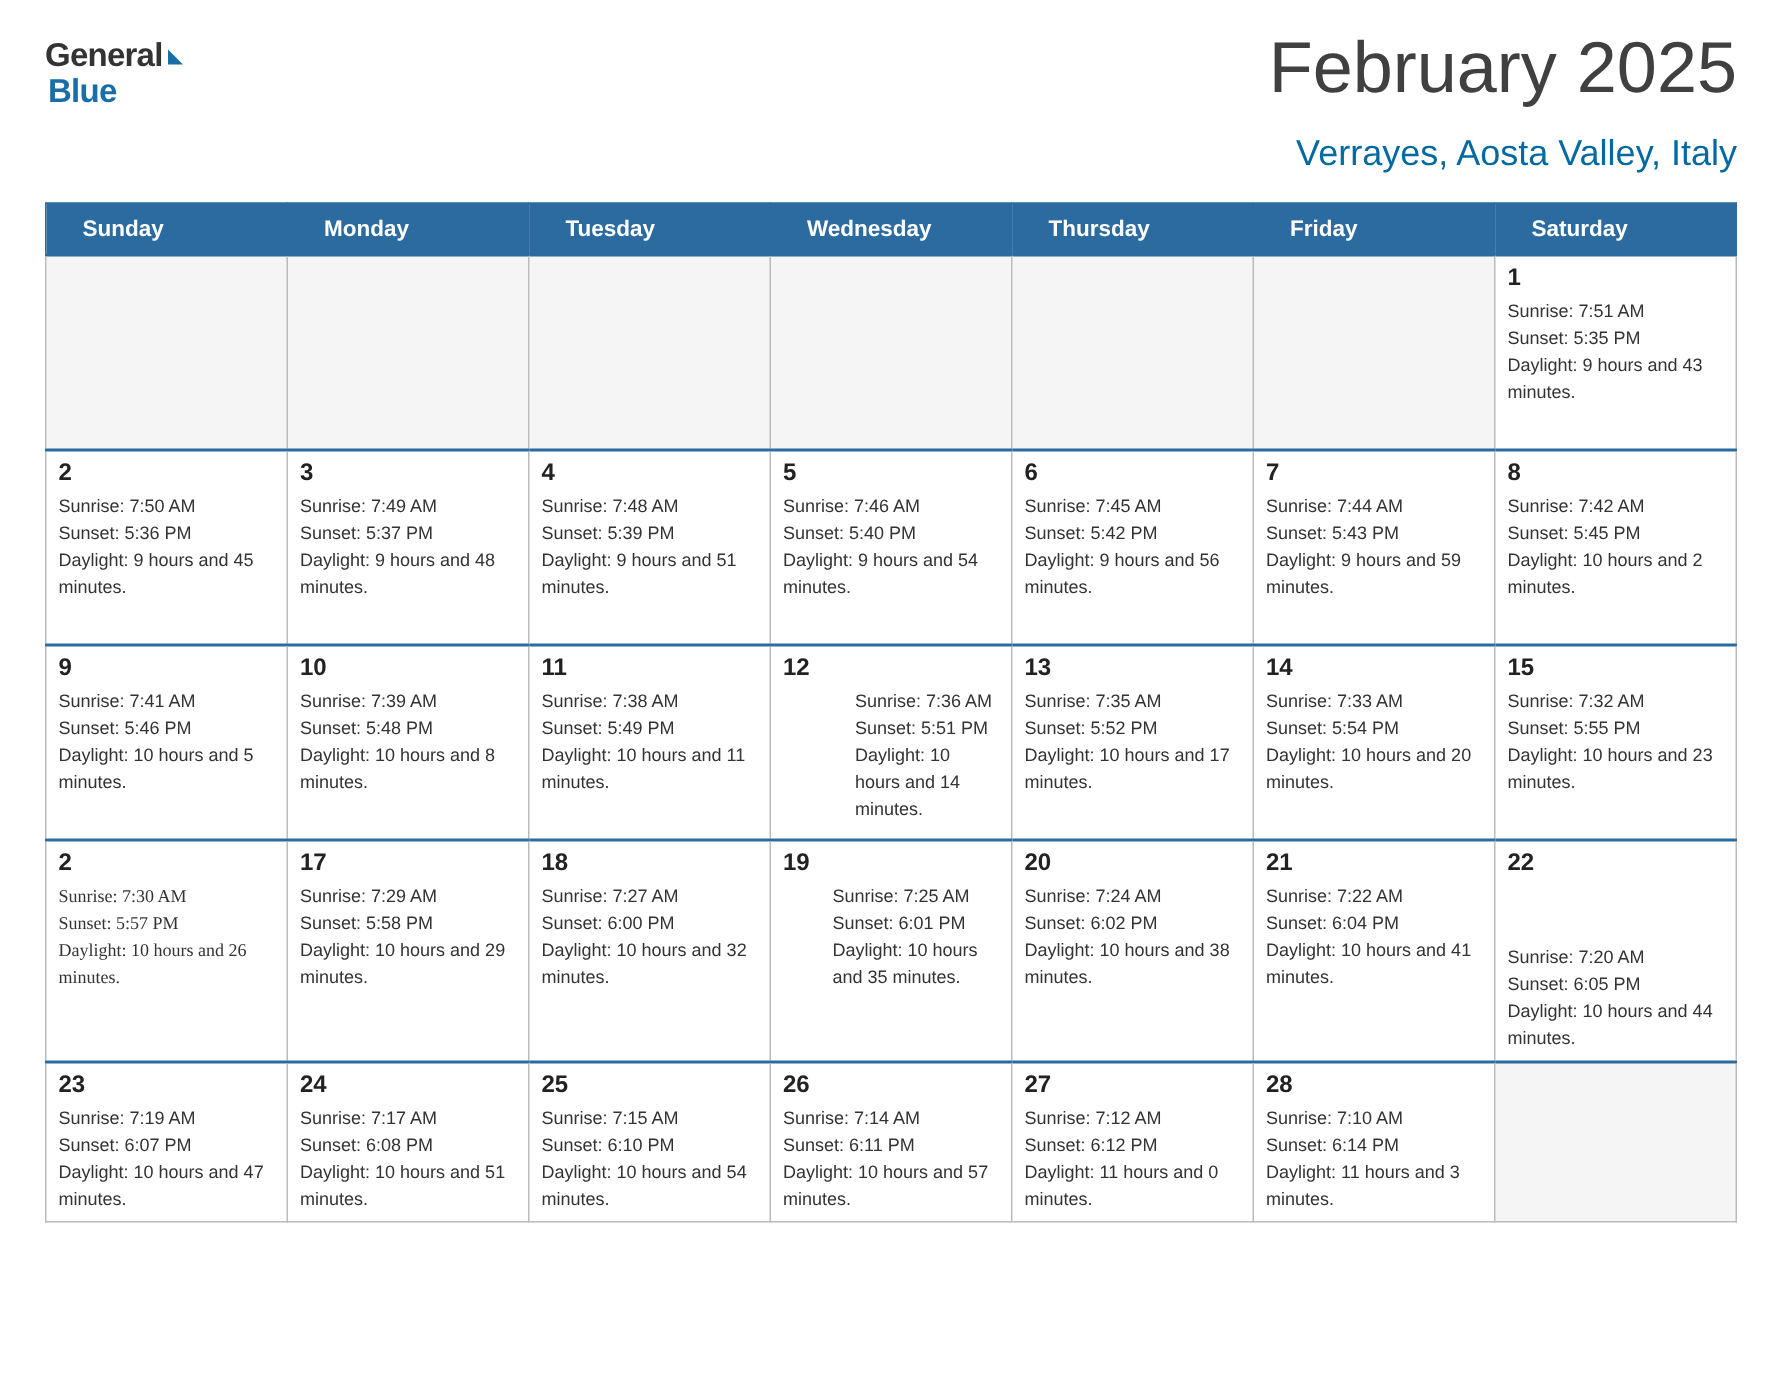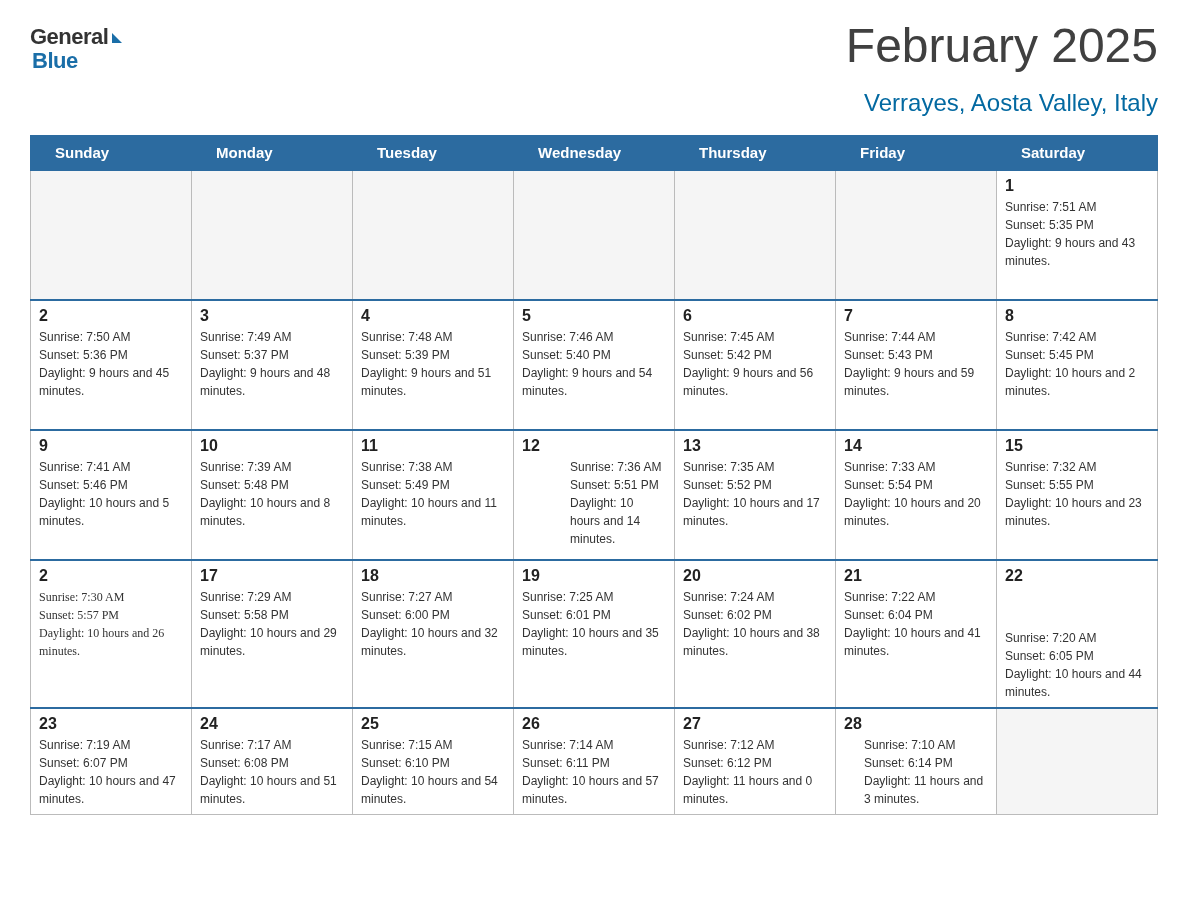--- a/index.html
+++ b/index.html
@@ -255,21 +255,21 @@
 Daylight: 10 hours and 29 minutes.</div>
         </td>
         <td>
           <span class="day-number">18</span>
           <div class="day-info" style="white-space: pre-line;">Sunrise: 7:27 AM
 Sunset: 6:00 PM
 Daylight: 10 hours and 32 minutes.</div>
         </td>
         <td>
           <span class="day-number">19</span>
-          <div class="day-info" style="white-space: pre-line;">Sunrise: 7:25 AM
+          <div class="day-info" style="white-space: pre-line; margin-left: 33px;">Sunrise: 7:25 AM
 Sunset: 6:01 PM
 Daylight: 10 hours and 35 minutes.</div>
         </td>
         <td>
           <span class="day-number">20</span>
           <div class="day-info" style="white-space: pre-line;">Sunrise: 7:24 AM
 Sunset: 6:02 PM
 Daylight: 10 hours and 38 minutes.</div>
         </td>
         <td>
@@ -311,20 +311,20 @@
 Daylight: 10 hours and 57 minutes.</div>
         </td>
         <td>
           <span class="day-number">27</span>
           <div class="day-info" style="white-space: pre-line;">Sunrise: 7:12 AM
 Sunset: 6:12 PM
 Daylight: 11 hours and 0 minutes.</div>
         </td>
         <td>
           <span class="day-number">28</span>
-          <div class="day-info" style="white-space: pre-line; margin-left: 20px;">Sunrise: 7:10 AM
+          <div class="day-info" style="white-space: pre-line;">Sunrise: 7:10 AM
 Sunset: 6:14 PM
 Daylight: 11 hours and 3 minutes.</div>
         </td>
         <td class="empty"></td>
       </tr>
     </tbody>
 </table>
 
 </body></html>

